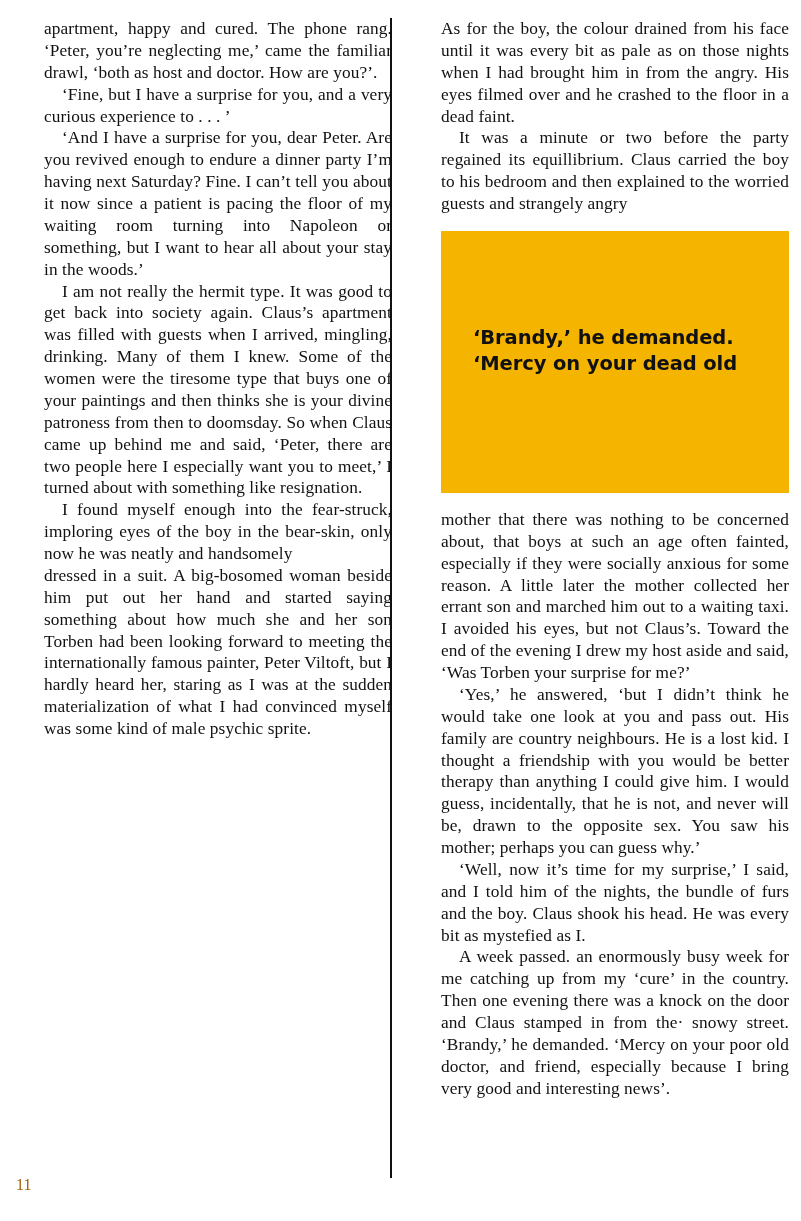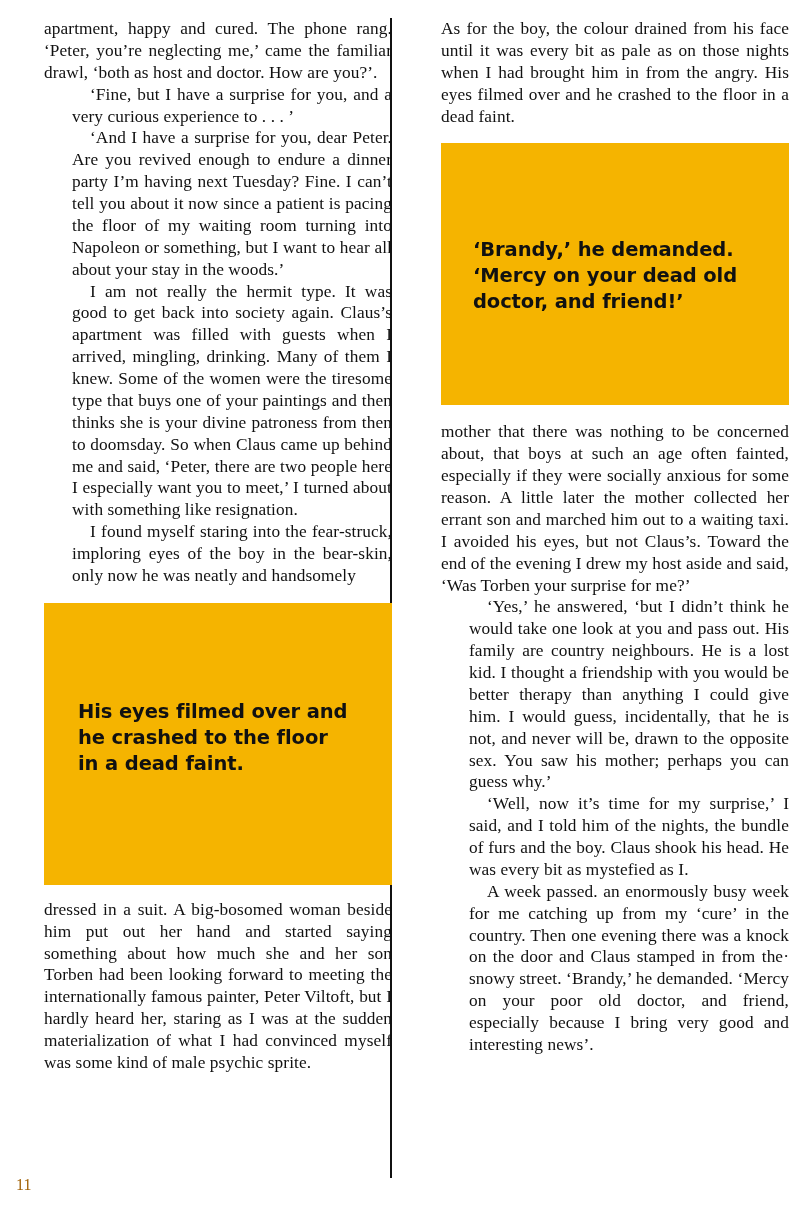--- a/index.html
+++ b/index.html
@@ -48,21 +48,20 @@
   p {
     margin: 0;
     font-size: 17.3px;
     line-height: 1.265;
     text-align: justify;
     text-justify: inter-word;
     letter-spacing: 0.1px;
   }
   p.indent {
     text-indent: 18px;
-    margin-left: 28px;
   }
   p + p {
     margin-top: 0;
   }
 
   .pullquote {
     background: #f5b400;
     color: #111111;
     font-family: "DejaVu Sans", sans-serif;
     font-weight: bold;
@@ -101,40 +100,35 @@
 
 <div class="page">
 
   <div class="divider"></div>
 
   <div class="columns">
 
     <div class="col col-left">
       <p>apartment, happy and cured. The phone rang. ‘Peter, you’re neglecting me,’ came the familiar drawl, ‘both as host and doctor. How are you?’.</p>
       <p class="indent">‘Fine, but I have a surprise for you, and a very curious experience to . . . ’</p>
-      <p class="indent">‘And I have a surprise for you, dear Peter. Are you revived enough to endure a dinner party I’m having next Tuesday? Fine. I can’t tell you about it now since a patient is pacing the floor of my waiting room turning into Napoleon or something, but I want to hear all about your stay in the woods.’</p>
+      <p class="indent">‘And I have a surprise for you, dear Peter. Are you revived enough to endure a dinner party I’m having next Saturday? Fine. I can’t tell you about it now since a patient is pacing the floor of my waiting room turning into Napoleon or something, but I want to hear all about your stay in the woods.’</p>
       <p class="indent">I am not really the hermit type. It was good to get back into society again. Claus’s apartment was filled with guests when I arrived, mingling, drinking. Many of them I knew. Some of the women were the tiresome type that buys one of your paintings and then thinks she is your divine patroness from then to doomsday. So when Claus came up behind me and said, ‘Peter, there are two people here I especially want you to meet,’ I turned about with something like resignation.</p>
-      <p class="indent">I found myself staring into the fear-struck, imploring eyes of the boy in the bear-skin, only now he was neatly and handsomely</p>
+      <p class="indent">I found myself enough into the fear-struck, imploring eyes of the boy in the bear-skin, only now he was neatly and handsomely</p>
 
-      <div class="pullquote pq-left">
-        <span class="pq-line">His eyes filmed over and</span>
-        <span class="pq-line">he crashed to the floor</span>
-        <span class="pq-line">in a dead faint.</span>
-      </div>
 
       <p>dressed in a suit. A big-bosomed woman beside him put out her hand and started saying something about how much she and her son Torben had been looking forward to meeting the internationally famous painter, Peter Viltoft, but I hardly heard her, staring as I was at the sudden materialization of what I had convinced myself was some kind of male psychic sprite.</p>
     </div>
 
     <div class="col col-right">
       <p>As for the boy, the colour drained from his face until it was every bit as pale as on those nights when I had brought him in from the angry. His eyes filmed over and he crashed to the floor in a dead faint.</p>
+      <p class="indent">It was a minute or two before the party regained its equillibrium. Claus carried the boy to his bedroom and then explained to the worried guests and strangely angry</p>
 
       <div class="pullquote pq-right">
         <span class="pq-line">‘Brandy,’ he demanded.</span>
         <span class="pq-line">‘Mercy on your dead old</span>
-        <span class="pq-line">doctor, and friend!’</span>
       </div>
 
       <p>mother that there was nothing to be concerned about, that boys at such an age often fainted, especially if they were socially anxious for some reason. A little later the mother collected her errant son and marched him out to a waiting taxi. I avoided his eyes, but not Claus’s. Toward the end of the evening I drew my host aside and said, ‘Was Torben your surprise for me?’</p>
       <p class="indent">‘Yes,’ he answered, ‘but I didn’t think he would take one look at you and pass out. His family are country neighbours. He is a lost kid. I thought a friendship with you would be better therapy than anything I could give him. I would guess, incidentally, that he is not, and never will be, drawn to the opposite sex. You saw his mother; perhaps you can guess why.’</p>
       <p class="indent">‘Well, now it’s time for my surprise,’ I said, and I told him of the nights, the bundle of furs and the boy. Claus shook his head. He was every bit as mystefied as I.</p>
       <p class="indent">A week passed. an enormously busy week for me catching up from my ‘cure’ in the country. Then one evening there was a knock on the door and Claus stamped in from the· snowy street. ‘Brandy,’ he demanded. ‘Mercy on your poor old doctor, and friend, especially because I bring very good and interesting news’.</p>
     </div>
 
   </div>
 

